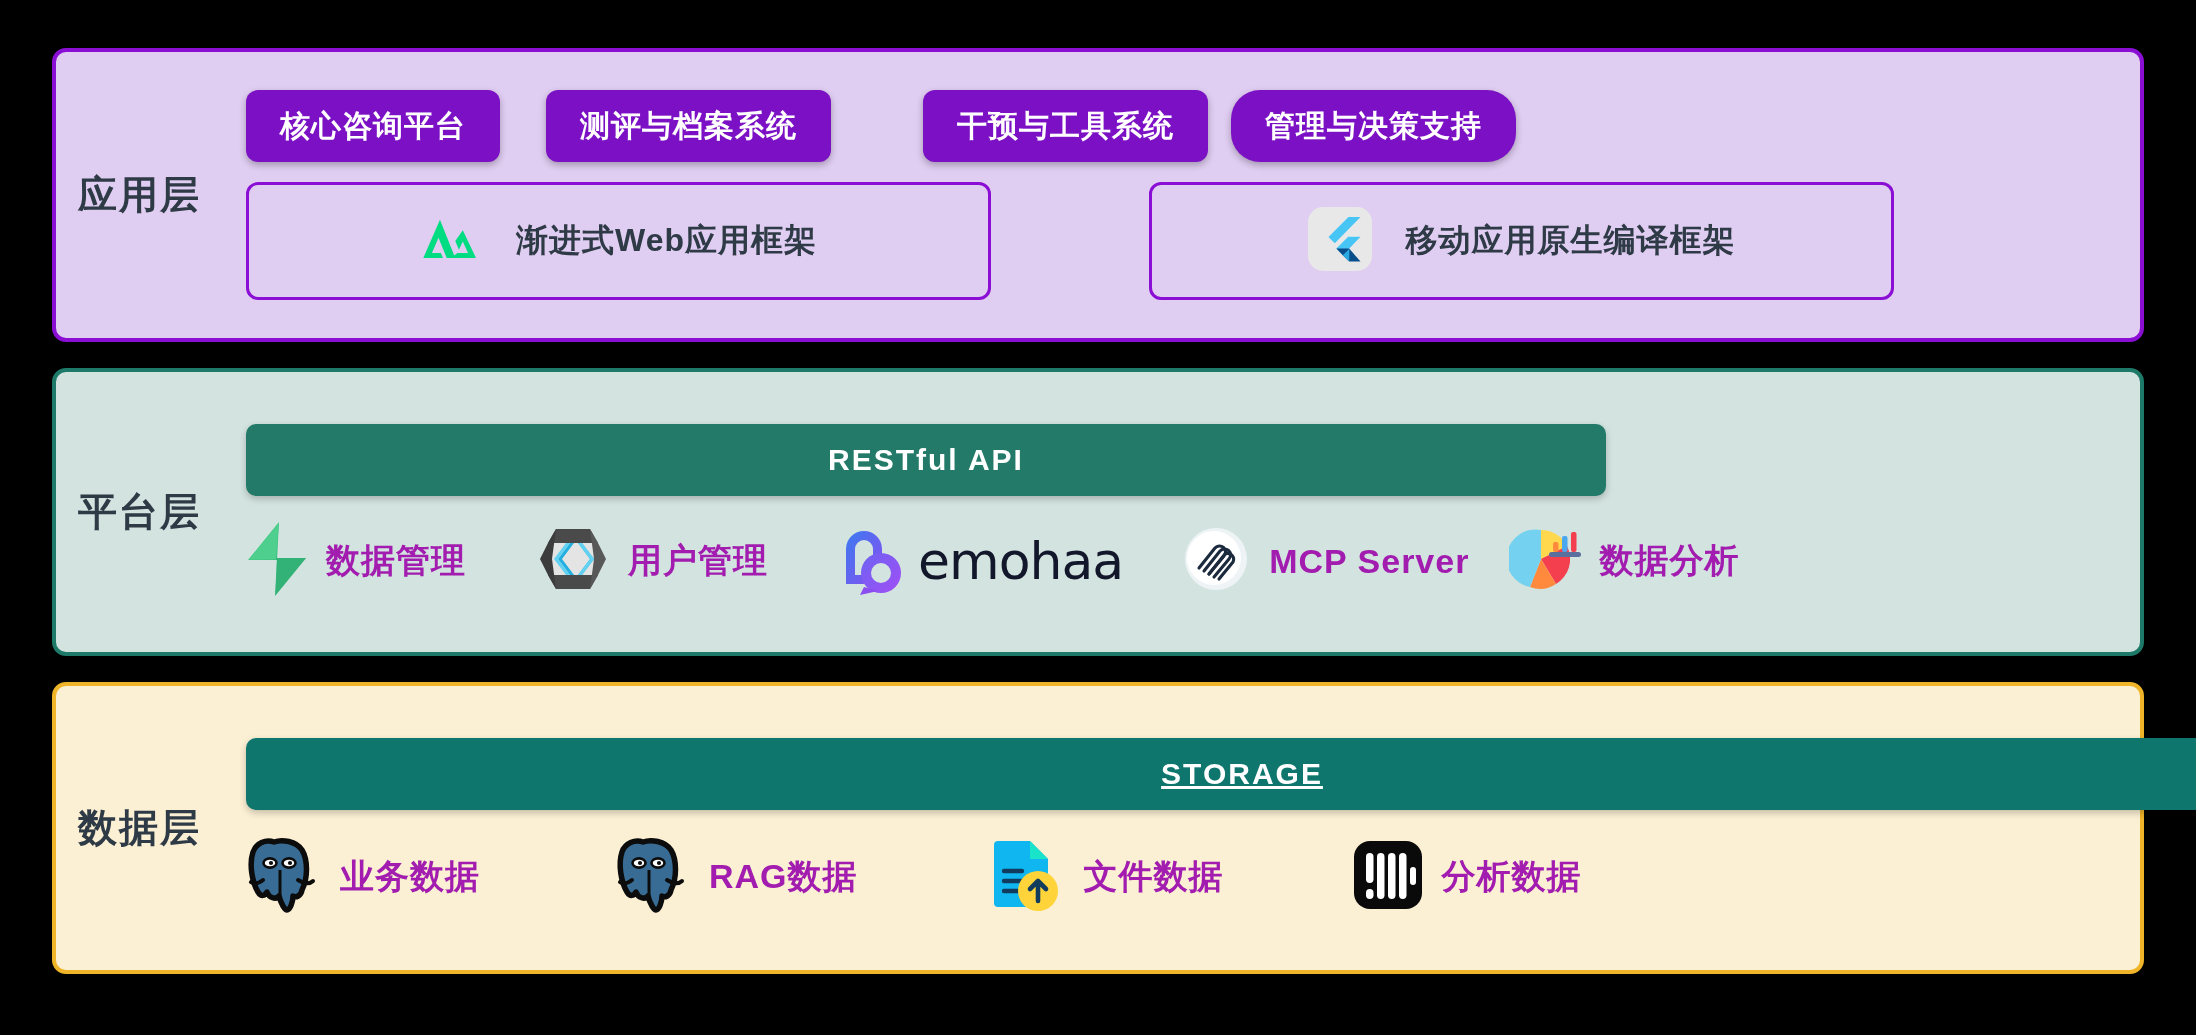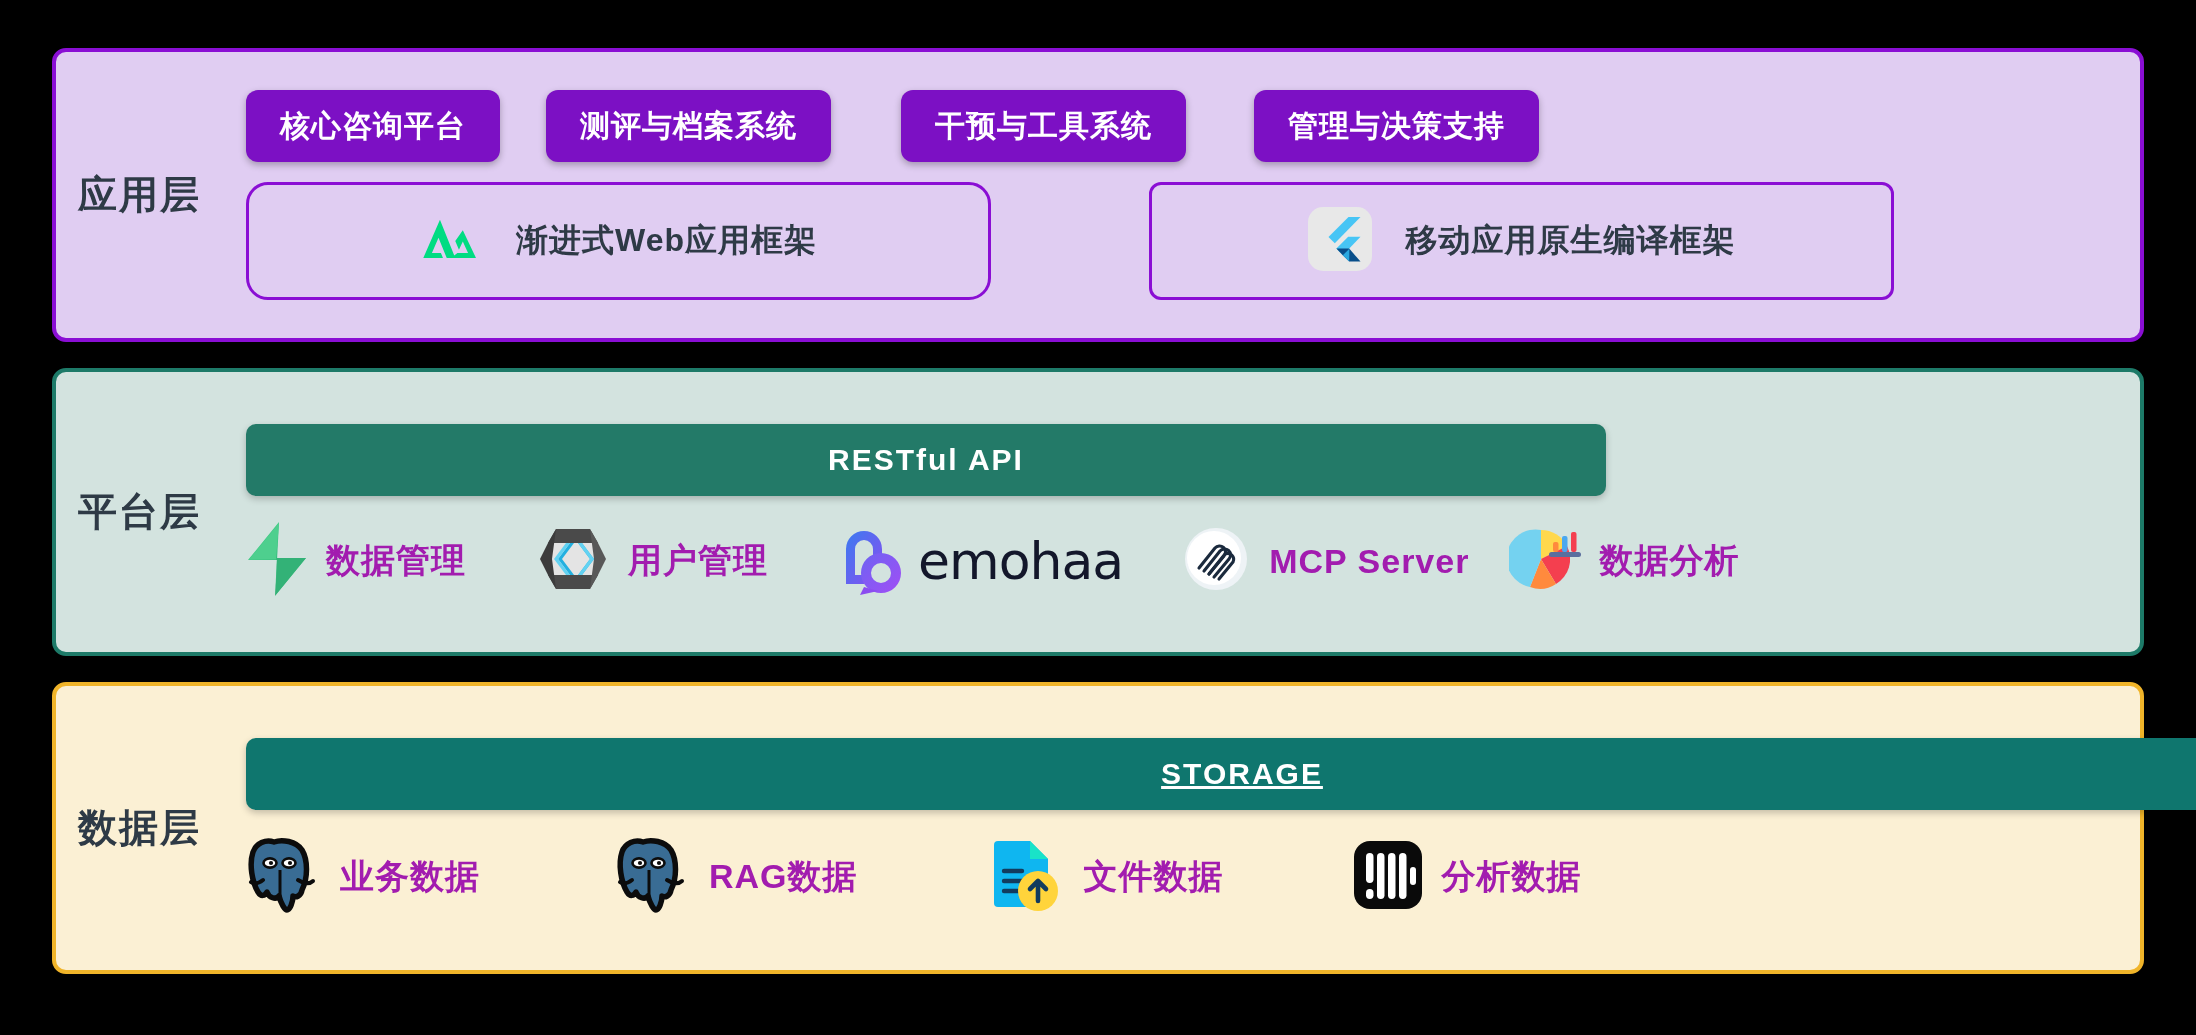--- a/index.html
+++ b/index.html
@@ -52,35 +52,35 @@
     font-weight:700;
     border-radius:12px;
     height:72px;
     display:flex; align-items:center; justify-content:center;
     padding:0 34px;
     box-shadow:0 3px 7px rgba(0,0,0,0.28);
     letter-spacing:1px;
     white-space:nowrap;
   }
   .pill-gap-sm { margin-left:46px; }
-  .pill-gap-lg { margin-left:70px; }
-  .pill-gap-md { margin-left:68px; }
+  .pill-gap-lg { margin-left:92px; }
+  .pill-gap-md { margin-left:23px;border-radius:29px; }
 
   .app-row-bottom { display:flex; align-items:center; gap:158px; }
   .fw-box {
     border:3px solid #8a0ed4;
     border-radius:12px;
     height:118px;
     display:flex;
     align-items:center;
     justify-content:center;
     gap:34px;
     background:transparent;
   }
-  .fw-nuxt { width:745px;border-radius:22px; }
+  .fw-nuxt { width:745px; }
   .fw-flutter { width:745px; }
   .fw-label {
     font-size:32px;
     font-weight:700;
     color:#2e3a46;
     letter-spacing:1px;
     white-space:nowrap;
   }
 
   

